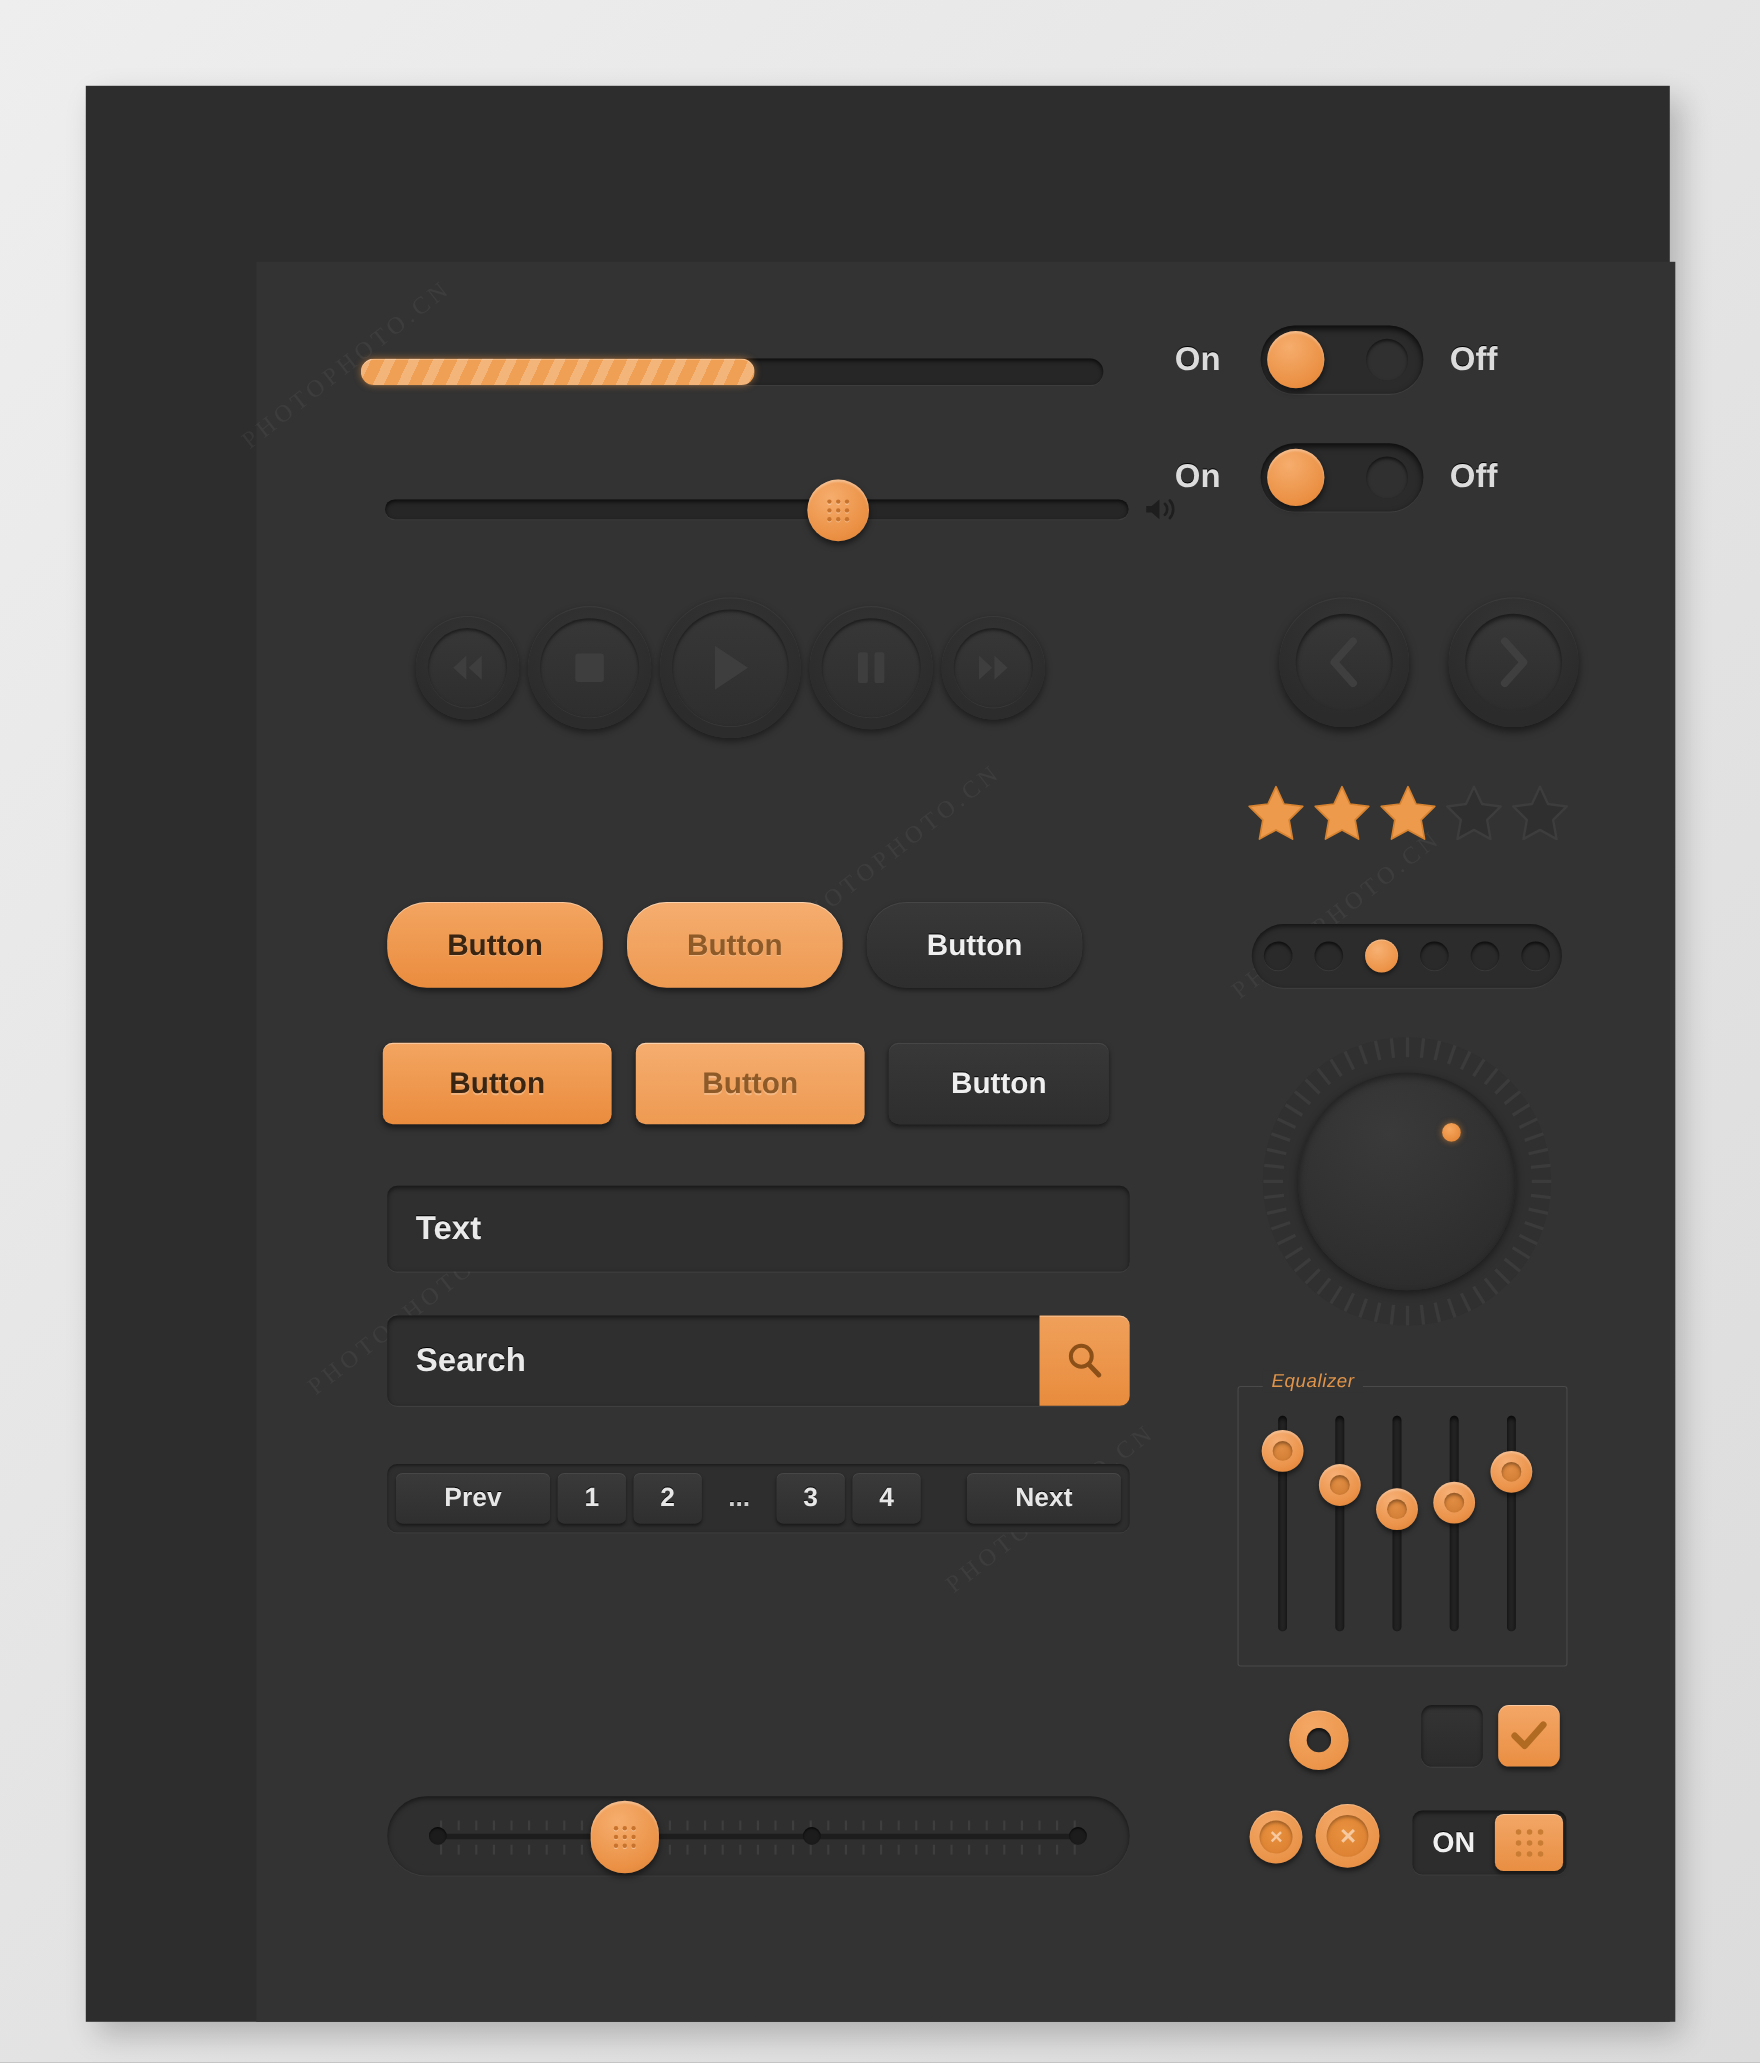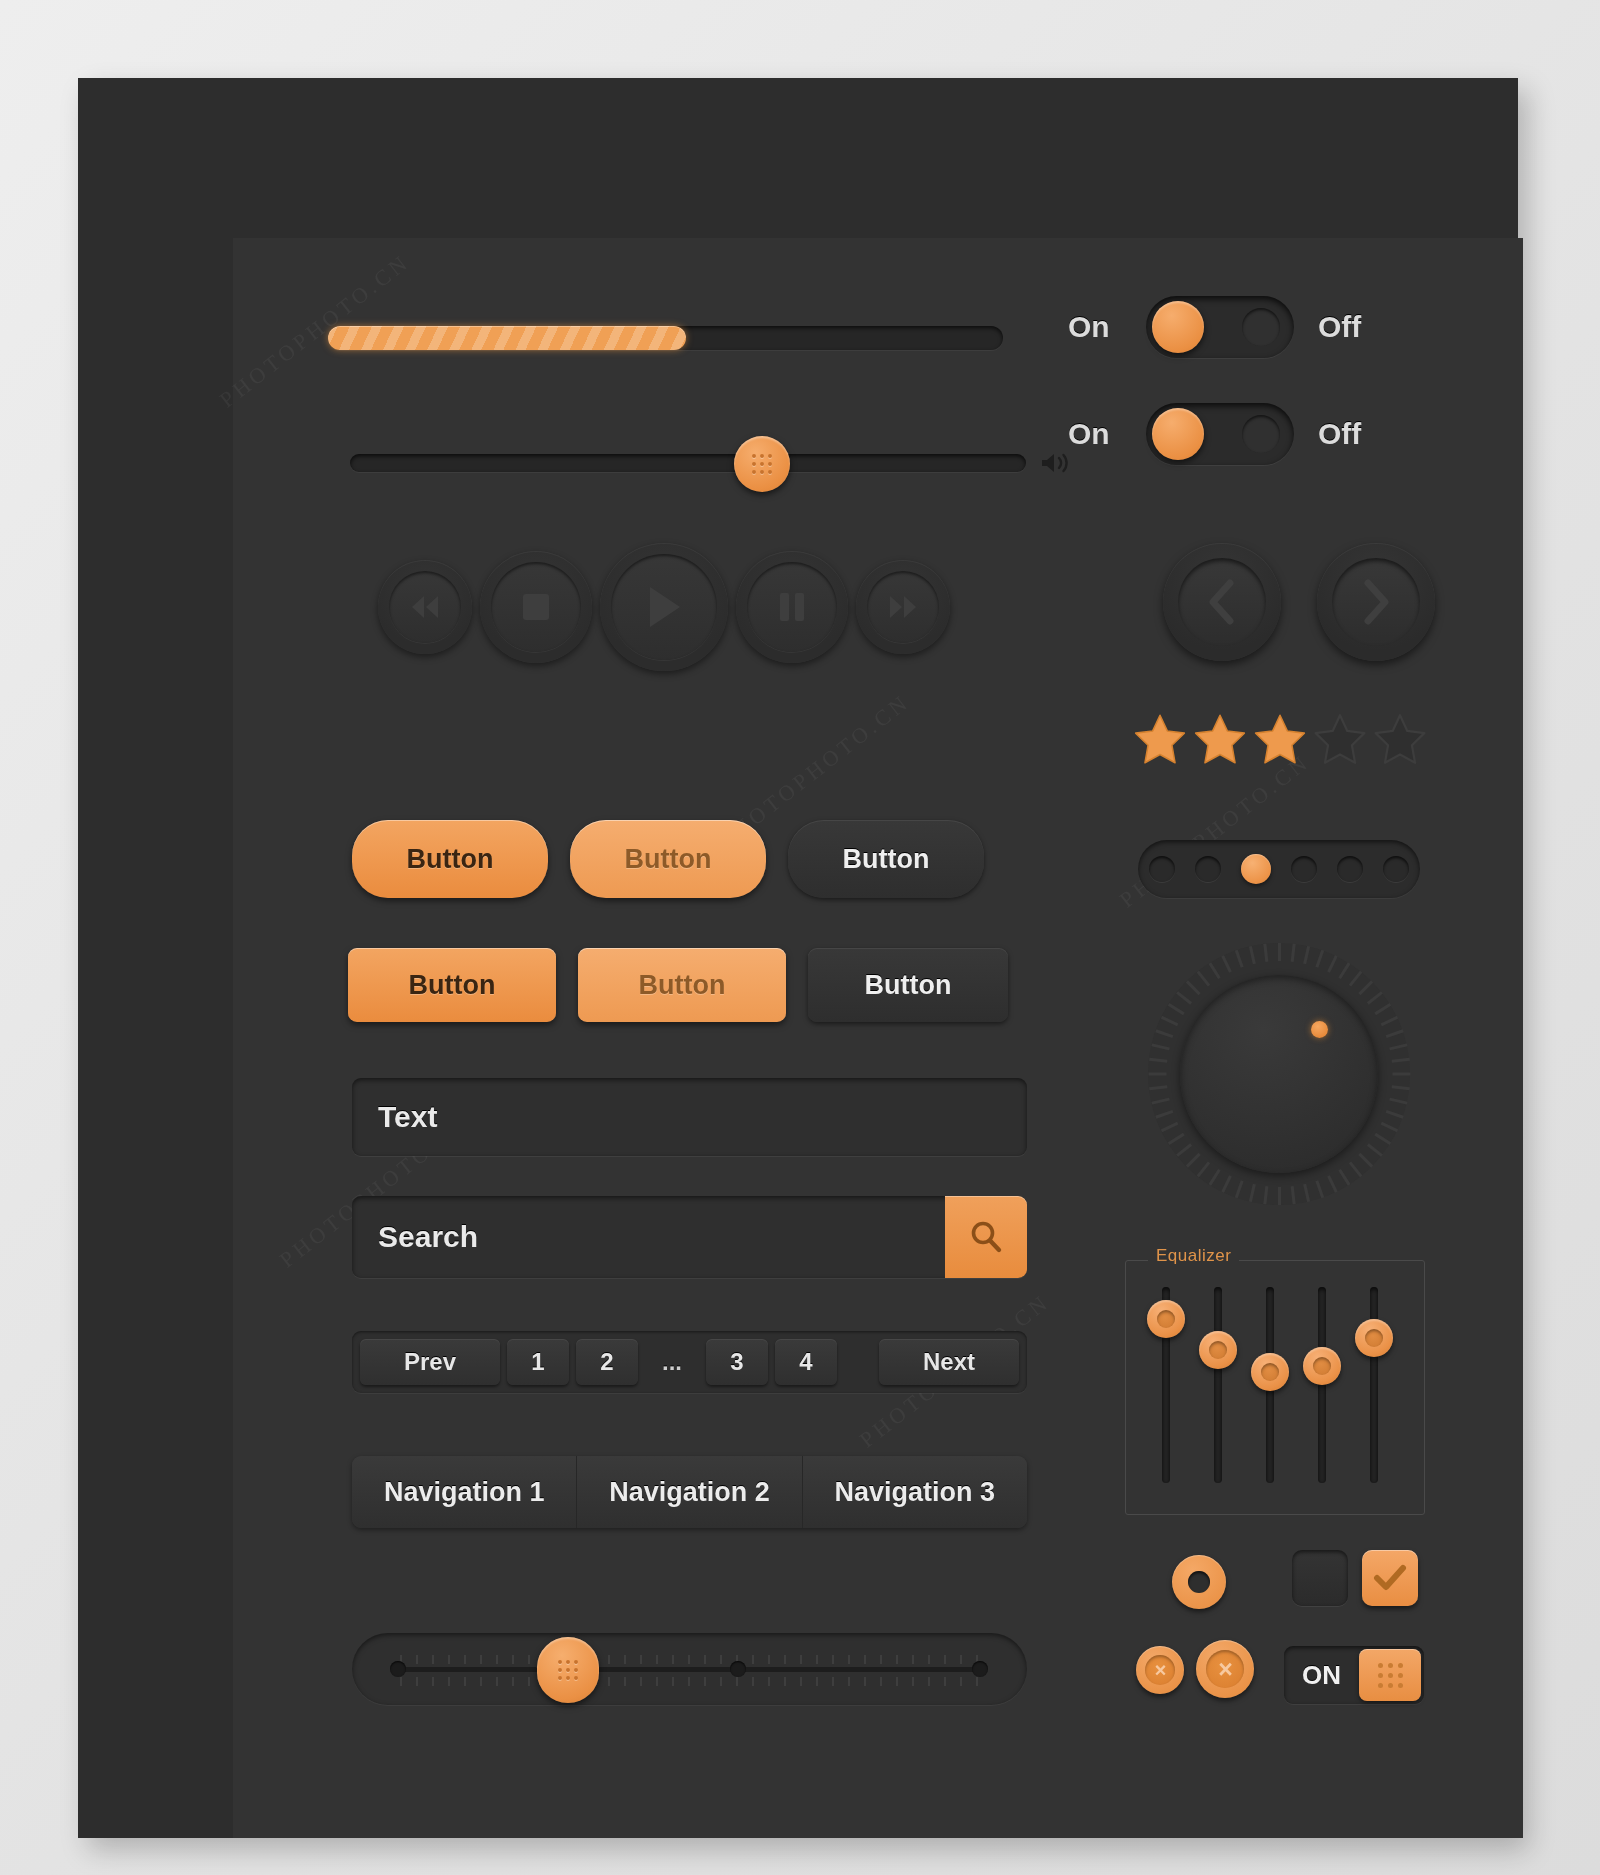--- a/index.html
+++ b/index.html
@@ -190,21 +190,21 @@
     border-radius:50%; background:#1c1c1c;
     box-shadow: inset 0 1px 2px rgba(0,0,0,.8); }
   .range .handle { position:absolute; left:158px; top:4px; width:62px; height:66px;
     border-radius:50%/46%;
     background: radial-gradient(circle at 40% 28%, #f6ae6e, #ea9044 72%, #d97f33);
     box-shadow: 0 3px 6px rgba(0,0,0,.55), inset 0 2px 2px rgba(255,255,255,.32);
     display:flex; align-items:center; justify-content:center; }
 
   
   .eq { position:absolute; left:1047px; top:1182px; width:300px; height:255px;
-    border:1px solid #4a4a4a; border-radius:3px; }
+    border:1px solid #4a4a4a; border-radius:3px;font-style:italic; }
   .eq-legend { position:absolute; left:22px; top:-15px; background:#333;
     padding:0 8px; color:#e0944a; font-size:17px; letter-spacing:.5px; }
   .eq-slot { position:absolute; width:8px; height:196px; border-radius:4px;
     background:#242424; top:26px;
     box-shadow: inset 0 2px 4px rgba(0,0,0,.8); }
   .eq-knob { position:absolute; width:38px; height:38px; border-radius:50%;
     background: radial-gradient(circle at 38% 28%, #f7b076, #ea9147 68%, #d67c30);
     box-shadow: 0 3px 5px rgba(0,0,0,.5), inset 0 2px 2px rgba(255,255,255,.3); }
   .eq-knob::after { content:""; position:absolute; inset:10px; border-radius:50%;
     background: radial-gradient(circle at 45% 40%, #e08c42, #cf7a31);
@@ -472,25 +472,20 @@
     <div class="pagination">
       <div class="pgbtn wide">Prev</div>
       <div class="pgbtn num">1</div>
       <div class="pgbtn num">2</div>
       <div class="pgdots">...</div>
       <div class="pgbtn num">3</div>
       <div class="pgbtn num">4</div>
       <div class="pgbtn wide" style="margin-left:auto;">Next</div>
     </div>
 
-    <div class="navtabs">
-      <div class="navtab">Navigation 1</div>
-      <div class="navtab">Navigation 2</div>
-      <div class="navtab">Navigation 3</div>
-    </div>
 
     <div class="range">
       <div id="rangeticks">
           <div class="tk" style="left: 48px;"></div>
           <div class="tkb" style="left: 48px;"></div>
           <div class="tk" style="left: 64px;"></div>
           <div class="tkb" style="left: 64px;"></div>
           <div class="tk" style="left: 80px;"></div>
           <div class="tkb" style="left: 80px;"></div>
           <div class="tk" style="left: 96px;"></div>

